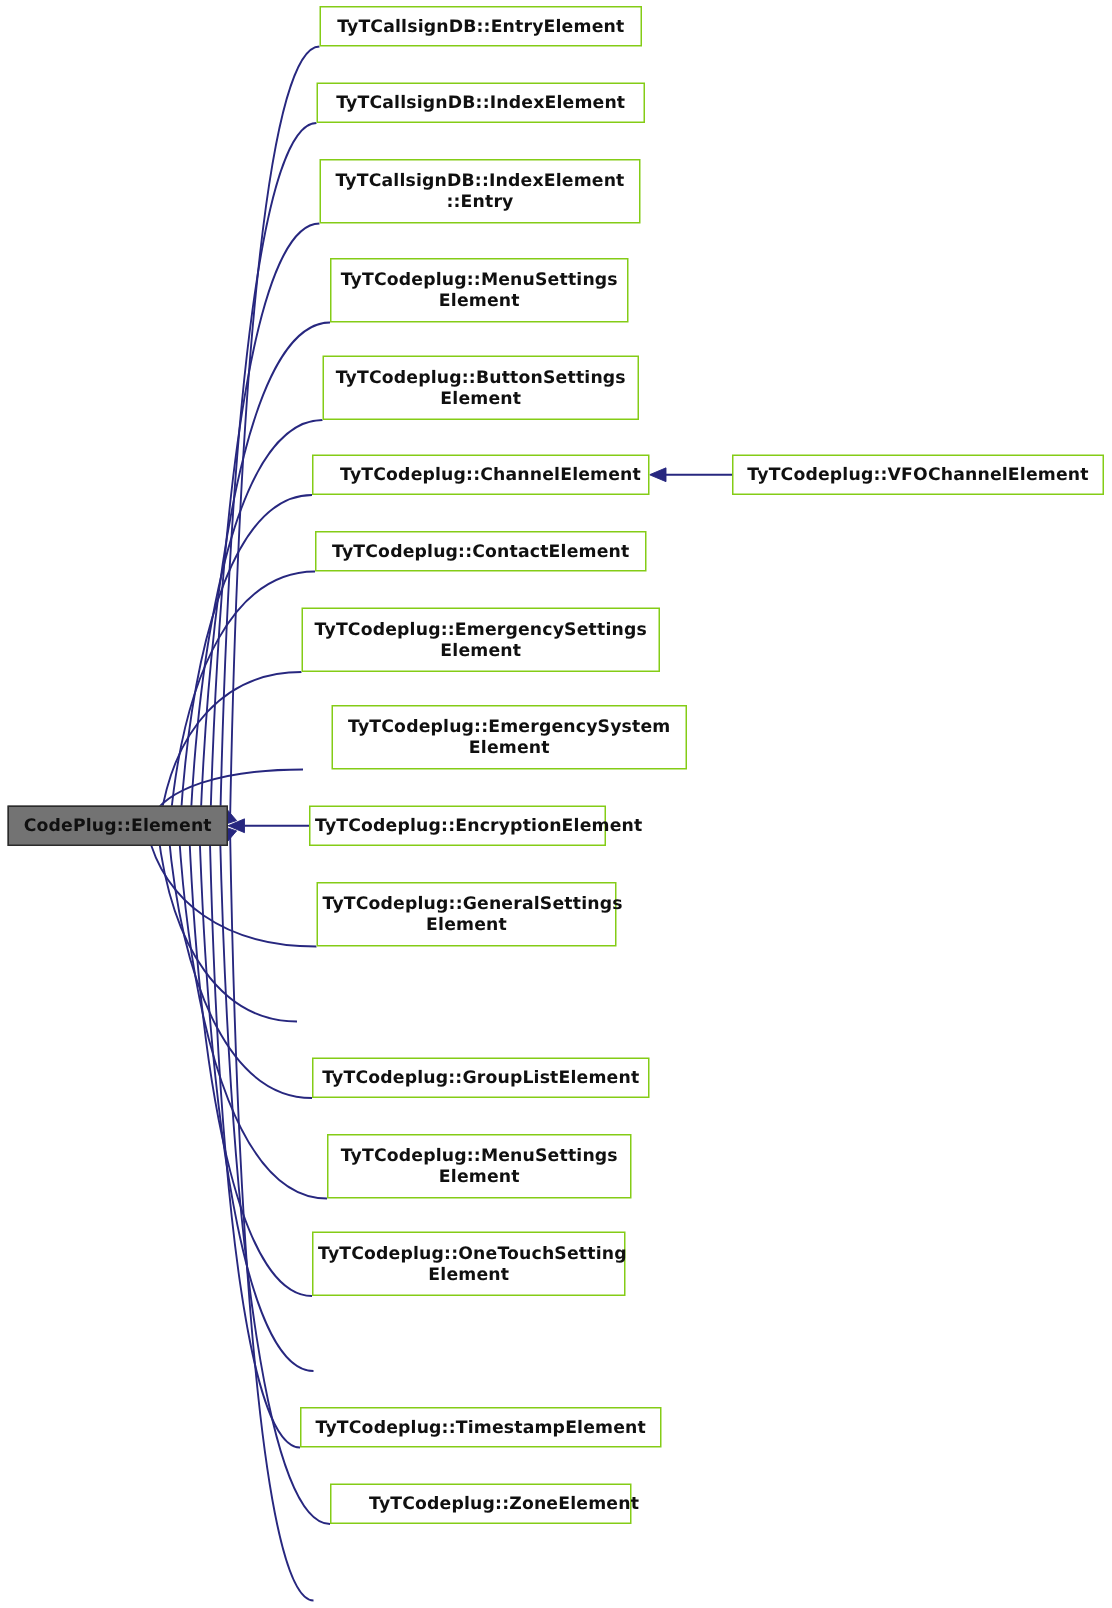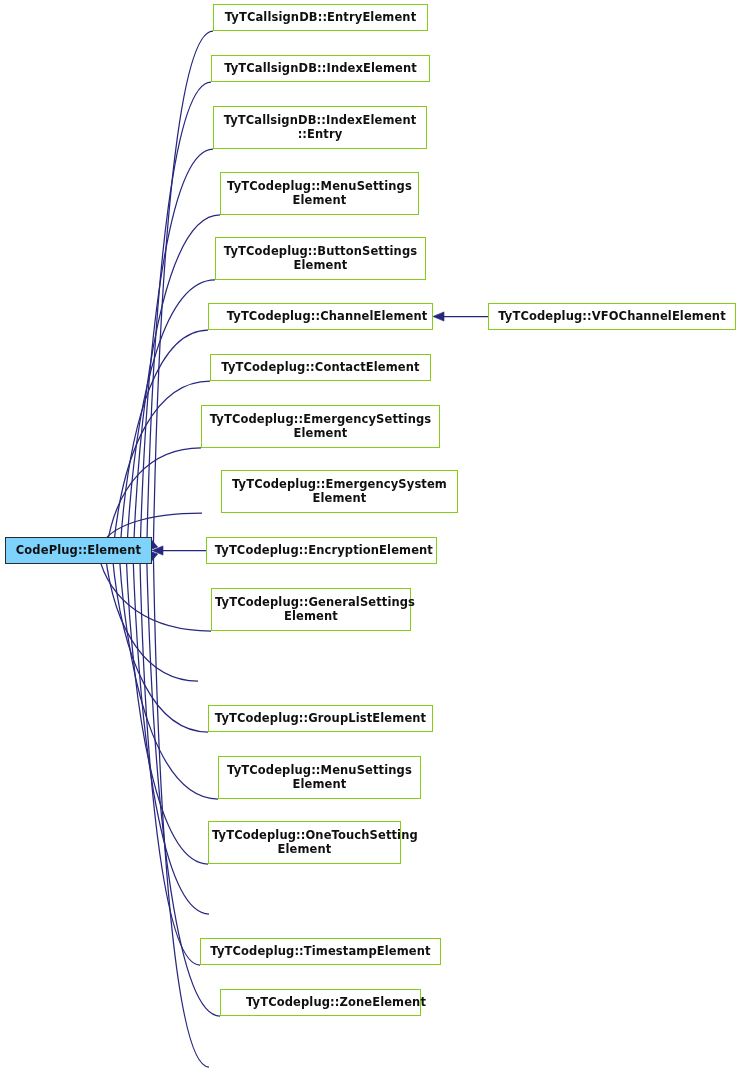--- a/index.html
+++ b/index.html
@@ -35,21 +35,21 @@
     text-align: center;
     font-size: 11.5px;
     line-height: 13.5px;
     color: #101010;
     letter-spacing: 0.01em;
     white-space: pre-line;
     padding: 0 3px;
     font-weight: bold;
   }
   .node.root {
-    background: #7dd3fc;
+    background: #737373;
     border-color: #2b2b2b;
   }
   .node-label {
     display: block;
     width: 100%;
   }
 </style>
 </head>
 <body>
 
@@ -104,24 +104,24 @@
     <div class="node" style="left: 220px; top: 172px; width: 199px; height: 43px;"><span class="node-label">TyTCodeplug::MenuSettings
 Element</span></div>
     <div class="node" style="left: 215px; top: 237px; width: 211px; height: 43px;"><span class="node-label">TyTCodeplug::ButtonSettings
 Element</span></div>
     <div class="node" style="left: 208px; top: 303px; width: 225px; height: 27px; padding-left: 16px;"><span class="node-label">TyTCodeplug::ChannelElement</span></div>
     <div class="node" style="left: 210px; top: 354px; width: 221px; height: 27px;"><span class="node-label">TyTCodeplug::ContactElement</span></div>
     <div class="node" style="left: 201px; top: 405px; width: 239px; height: 43px;"><span class="node-label">TyTCodeplug::EmergencySettings
 Element</span></div>
     <div class="node" style="left: 202px; top: 470px; width: 237px; height: 43px; margin-left: 19px;"><span class="node-label">TyTCodeplug::EmergencySystem
 Element</span></div>
-    <div class="node" style="left: 206px; top: 537px; width: 231px; height: 27px; text-align: right;"><span class="node-label">TyTCodeplug::EncryptionElement</span></div>
+    <div class="node" style="left: 206px; top: 537px; width: 198px; height: 27px; text-align: right;"><span class="node-label">TyTCodeplug::EncryptionElement</span></div>
     <div class="node" style="left: 211px; top: 588px; width: 200px; height: 43px;"><span class="node-label">TyTCodeplug::GeneralSettings
 Element</span></div>
     <div class="node" style="left: 208px; top: 705px; width: 225px; height: 27px;"><span class="node-label">TyTCodeplug::GroupListElement</span></div>
     <div class="node" style="left: 218px; top: 756px; width: 203px; height: 43px;"><span class="node-label">TyTCodeplug::MenuSettings
 Element</span></div>
-    <div class="node" style="left: 208px; top: 821px; width: 193px; height: 43px;"><span class="node-label">TyTCodeplug::OneTouchSetting
+    <div class="node" style="left: 208px; top: 821px; width: 209px; height: 43px;"><span class="node-label">TyTCodeplug::OneTouchSetting
 Element</span></div>
     <div class="node" style="left: 200px; top: 938px; width: 241px; height: 27px;"><span class="node-label">TyTCodeplug::TimestampElement</span></div>
     <div class="node" style="left: 220px; top: 989px; width: 201px; height: 27px; padding-left: 25px;"><span class="node-label">TyTCodeplug::ZoneElement</span></div>
     <div class="node" style="left: 488px; top: 303px; width: 248px; height: 27px;"><span class="node-label">TyTCodeplug::VFOChannelElement</span></div>
   </div>
 
 </body></html>

